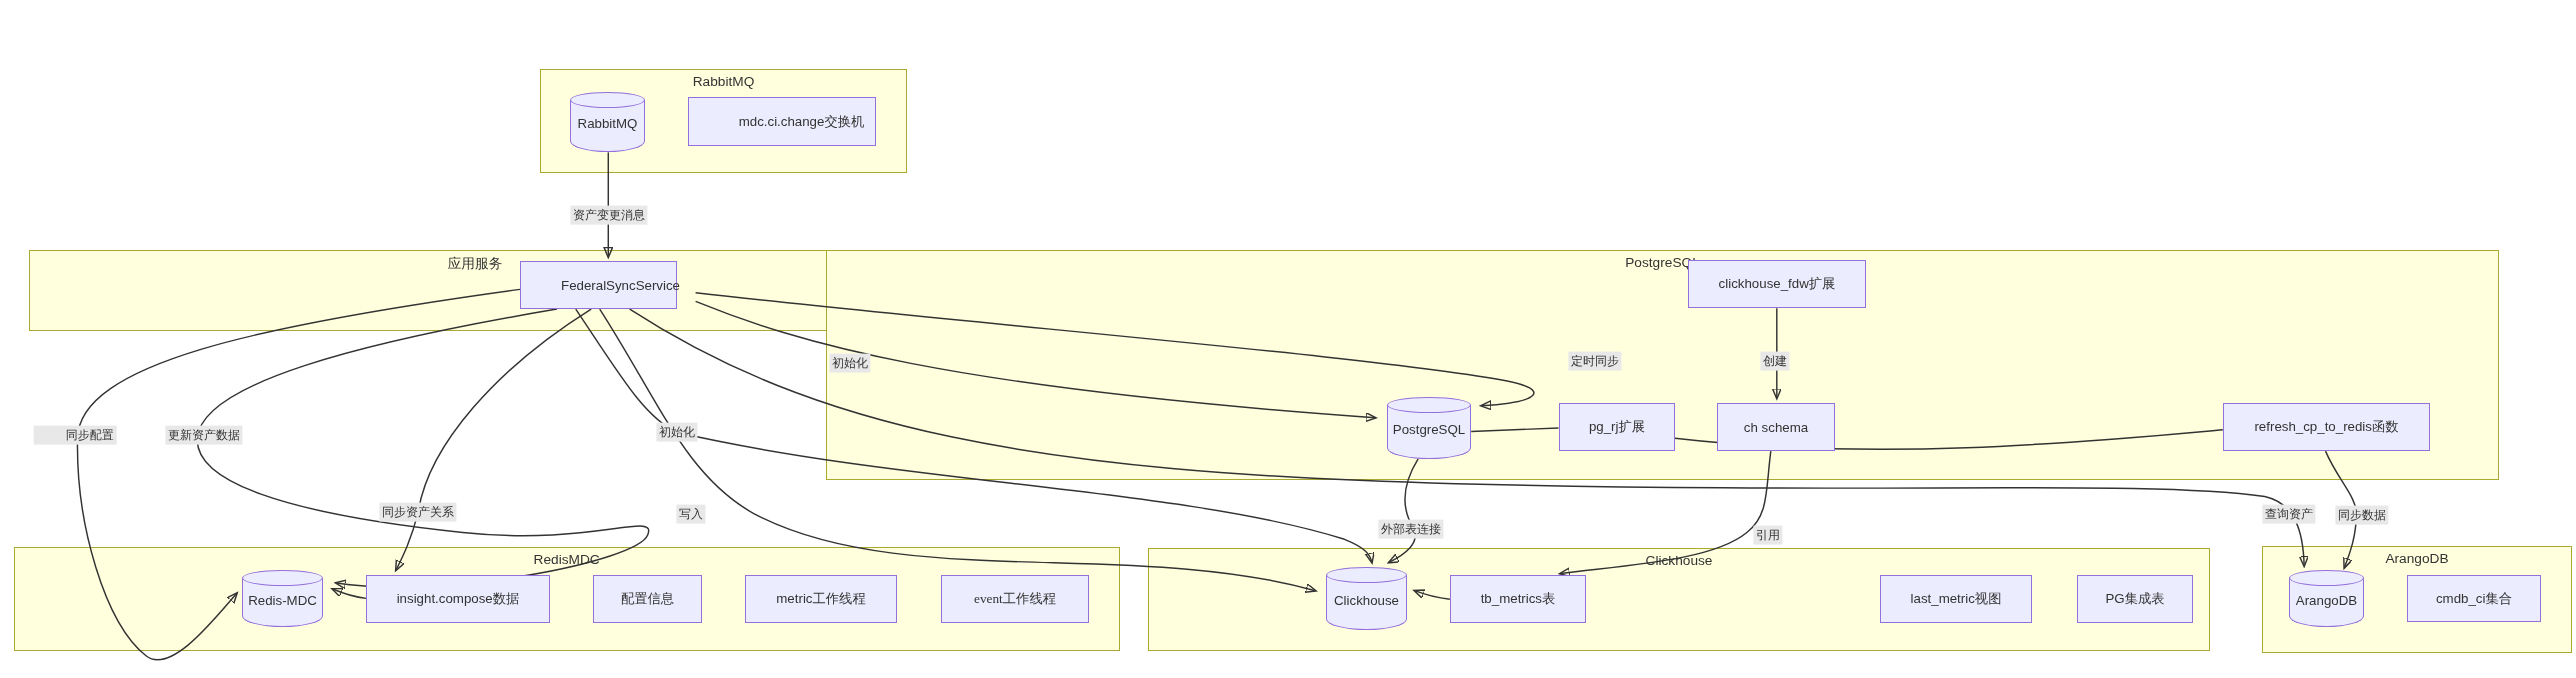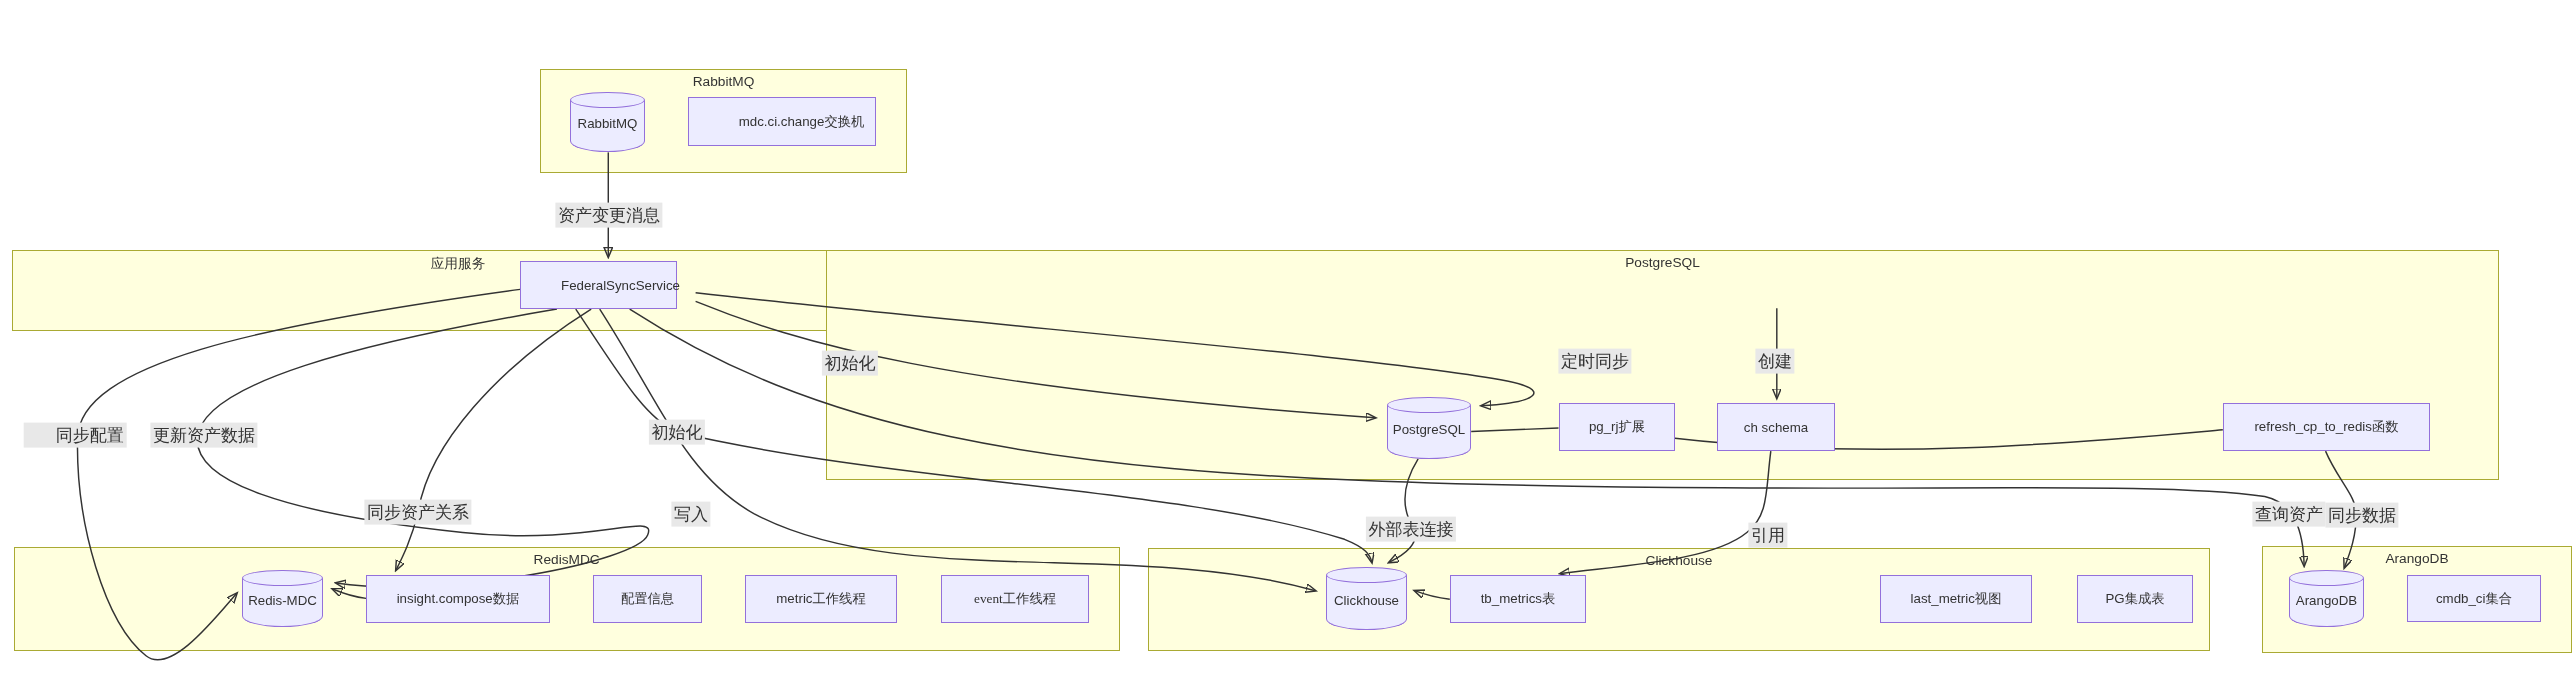--- a/index.html
+++ b/index.html
@@ -13,33 +13,33 @@
         text-align:center;z-index:5;}
   .cyl{position:absolute;z-index:5;}
   .cyl .cbody{position:absolute;left:0;right:0;top:7.7px;bottom:0;background:#ECECFF;
         border:1.2px solid #9370DB;border-top:none;box-sizing:border-box;
         border-radius:0 0 50% 50% / 0 0 11px 11px;}
   .cyl .ctop{position:absolute;left:0;right:0;top:0;height:16.3px;background:#ECECFF;
         border:1.2px solid #9370DB;box-sizing:border-box;border-radius:50%;z-index:2;}
   .cyl .clbl{position:absolute;left:0;right:0;top:50%;transform:translateY(-42%);
         text-align:center;font-size:13.3px;z-index:3;}
   .edge-label{position:absolute;transform:translate(-50%,-50%);background:#e8e8e8;
-        padding:0.9px 2.6px;font-size:17px;white-space:nowrap;z-index:6;}
+        padding:0.9px 2.6px;font-size:12px;white-space:nowrap;z-index:6;}
   svg.edges{position:absolute;left:0;top:0;z-index:4;}
   svg.edges path{fill:none;stroke:#333333;stroke-width:1.7px;}
 </style>
 </head>
 <body>
 
 <div class="canvas">
 
   <div class="cluster" style="left:540px;top:69px;width:367px;height:104px;">
     <div class="ctitle">RabbitMQ</div>
   </div>
-  <div class="cluster" style="left:12px;top:250px;width:892px;height:81px;">
+  <div class="cluster" style="left:29px;top:250px;width:892px;height:81px;">
     <div class="ctitle">应用服务</div>
   </div>
   <div class="cluster" style="left:826px;top:250px;width:1673px;height:230px;">
     <div class="ctitle">PostgreSQL</div>
   </div>
   <div class="cluster" style="left:13.7px;top:547px;width:1106px;height:104px;">
     <div class="ctitle">RedisMDC</div>
   </div>
   <div class="cluster" style="left:1148px;top:548px;width:1062px;height:103px;">
     <div class="ctitle">Clickhouse</div>
@@ -79,20 +79,23 @@
     <div class="clbl">RabbitMQ</div>
   </div>
   <div class="node" style="left:688px;top:97px;width:188px;height:49px;padding-left:39px;">
     <span>mdc.ci.change交换机</span>
   </div>
 
   <div class="node" style="left:520px;top:261px;width:157px;height:48px;padding-left:44px;">
     <span>FederalSyncService</span>
   </div>
 
+  <div class="node" style="left:1688px;top:260px;width:178px;height:48px;">
+    <span>clickhouse_fdw扩展</span>
+  </div>
   <div class="cyl" style="left:1387px;top:397px;width:84px;height:62px;">
     <div class="ctop"></div>
     <div class="cbody"></div>
     <div class="clbl">PostgreSQL</div>
   </div>
   <div class="node" style="left:1559px;top:403px;width:116px;height:48px;">
     <span>pg_rj扩展</span>
   </div>
   <div class="node" style="left:1717px;top:403px;width:118px;height:48px;">
     <span>ch schema</span>

